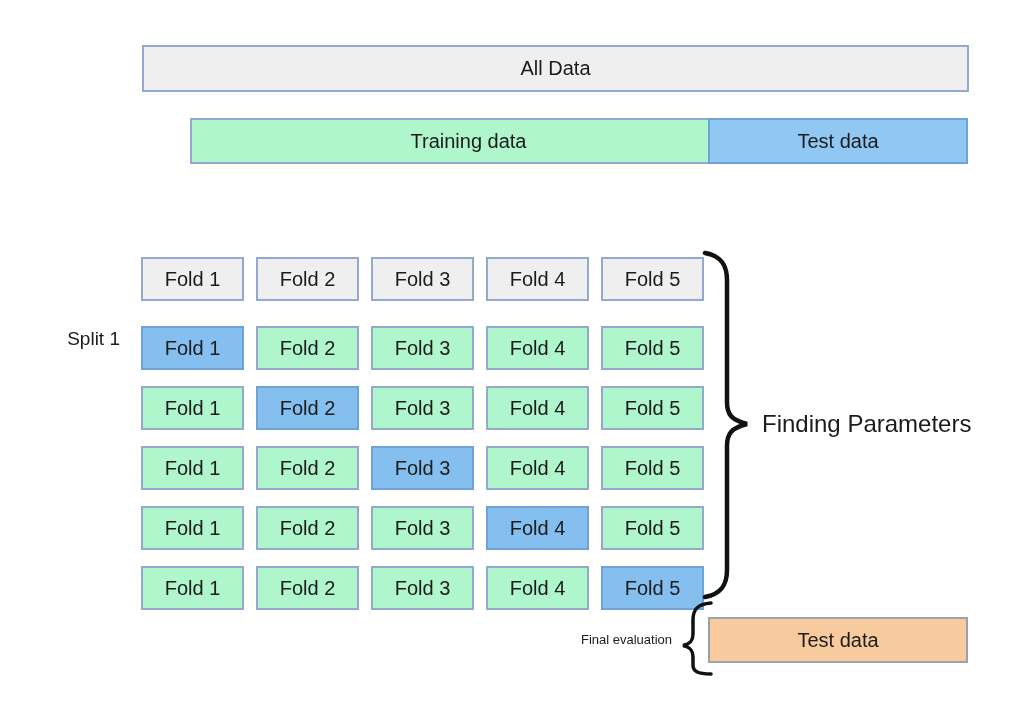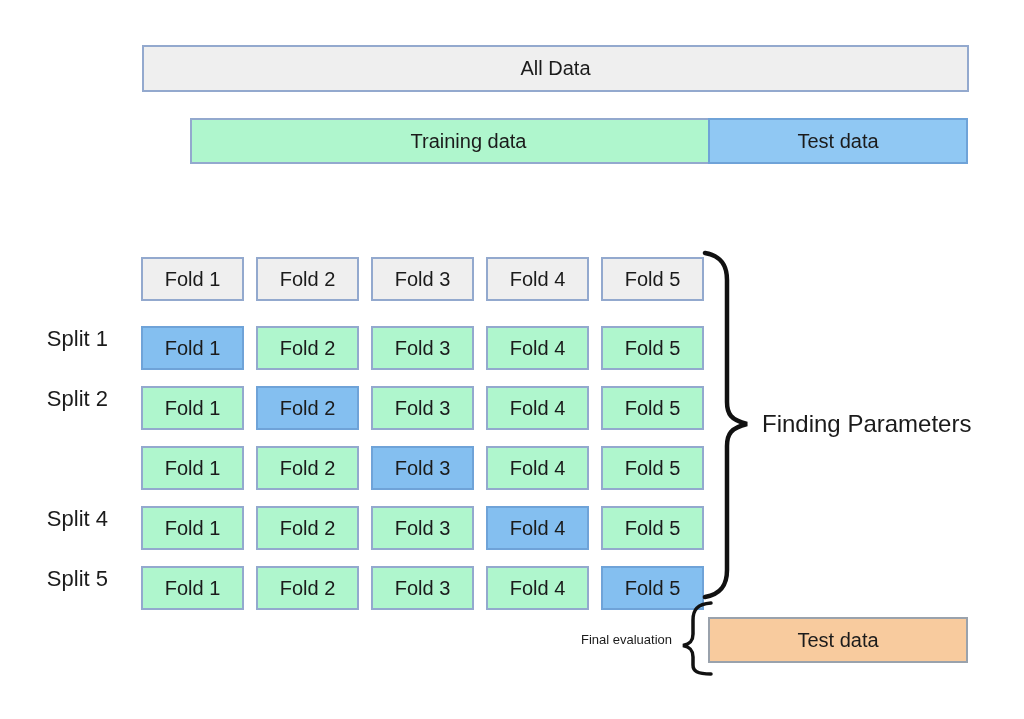--- a/index.html
+++ b/index.html
@@ -18,22 +18,22 @@
   .row{position:absolute;left:0;width:1024px;height:42px;}
   .cell{
     position:absolute;top:8px;width:103px;height:44px;box-sizing:border-box;
     display:flex;align-items:center;justify-content:center;font-size:20px;
   }
   .cell.gray{background:var(--gray);border:2px solid var(--border-blue);}
   .cell.green{background:var(--green);border:2px solid var(--border-blue);}
   .cell.blue{background:var(--cell-blue);border:2px solid var(--border-blue-dk);}
   .c1{left:141px}.c2{left:256px}.c3{left:371px}.c4{left:486px}.c5{left:601px}
   .split-label{
-    position:absolute;left:28px;width:80px;height:42px;top:0;
-    display:flex;align-items:center;justify-content:flex-end;font-size:22px;
+    position:absolute;left:40px;width:80px;height:42px;top:0;
+    display:flex;align-items:center;justify-content:flex-end;font-size:19px;
   }
   .annotation{position:absolute;font-size:24px;white-space:nowrap;text-align:center;}
   svg.brace{position:absolute;overflow:visible;}
 </style>
 </head>
 <body>
 
 <div class="bar gray" style="left:142px;top:45px;width:827px;height:47px">
   <span>All Data</span>
 </div>
@@ -57,47 +57,44 @@
 <div class="row" style="top:318px">
   <div class="split-label">Split 1</div>
   <div class="cell blue  c1">Fold 1</div>
   <div class="cell green c2">Fold 2</div>
   <div class="cell green c3">Fold 3</div>
   <div class="cell green c4">Fold 4</div>
   <div class="cell green c5">Fold 5</div>
 </div>
 
 <div class="row" style="top:378px">
-  <div class="split-label">Split 2</div>
   <div class="cell green c1">Fold 1</div>
   <div class="cell blue  c2">Fold 2</div>
   <div class="cell green c3">Fold 3</div>
   <div class="cell green c4">Fold 4</div>
   <div class="cell green c5">Fold 5</div>
 </div>
 
 <div class="row" style="top:438px">
   <div class="cell green c1">Fold 1</div>
   <div class="cell green c2">Fold 2</div>
   <div class="cell blue  c3">Fold 3</div>
   <div class="cell green c4">Fold 4</div>
   <div class="cell green c5">Fold 5</div>
 </div>
 
 <div class="row" style="top:498px">
-  <div class="split-label">Split 4</div>
   <div class="cell green c1">Fold 1</div>
   <div class="cell green c2">Fold 2</div>
   <div class="cell green c3">Fold 3</div>
   <div class="cell blue  c4">Fold 4</div>
   <div class="cell green c5">Fold 5</div>
 </div>
 
 <div class="row" style="top:558px">
-  <div class="split-label">Split 5</div>
   <div class="cell green c1">Fold 1</div>
   <div class="cell green c2">Fold 2</div>
   <div class="cell green c3">Fold 3</div>
   <div class="cell green c4">Fold 4</div>
   <div class="cell blue  c5">Fold 5</div>
 </div>
 
 <svg class="brace" style="left:0;top:0" width="1024" height="719">
   <path d="M 705 253 C 722 256 727 266 727 280 L 727 402 C 727 414 731 420 747 424
            C 731 428 727 434 727 446 L 727 570 C 727 584 722 594 705 597" fill="none" stroke="#111111" stroke-width="4.5" stroke-linecap="round"></path>

